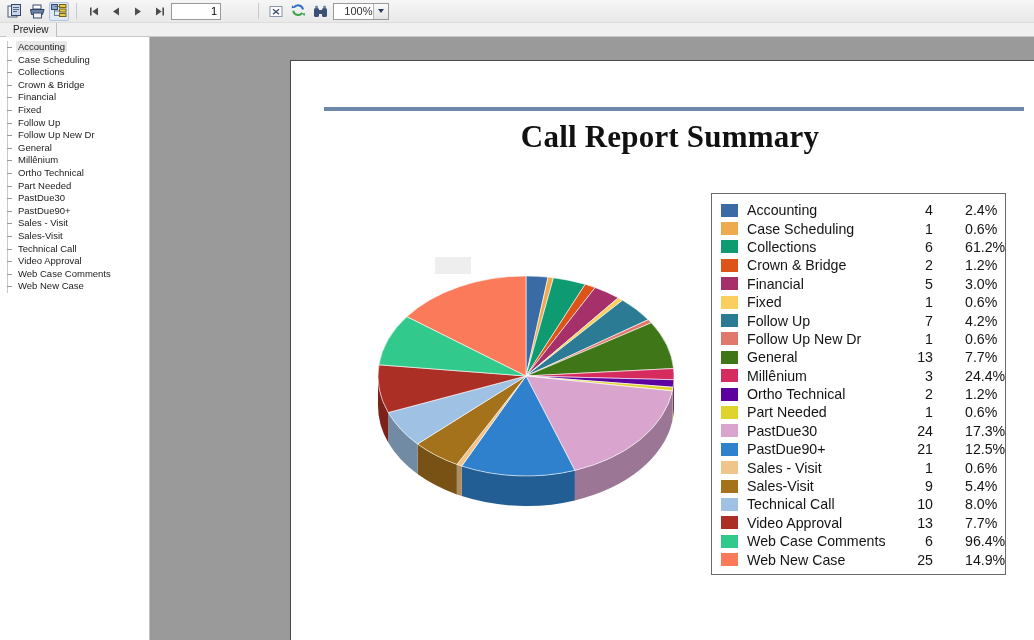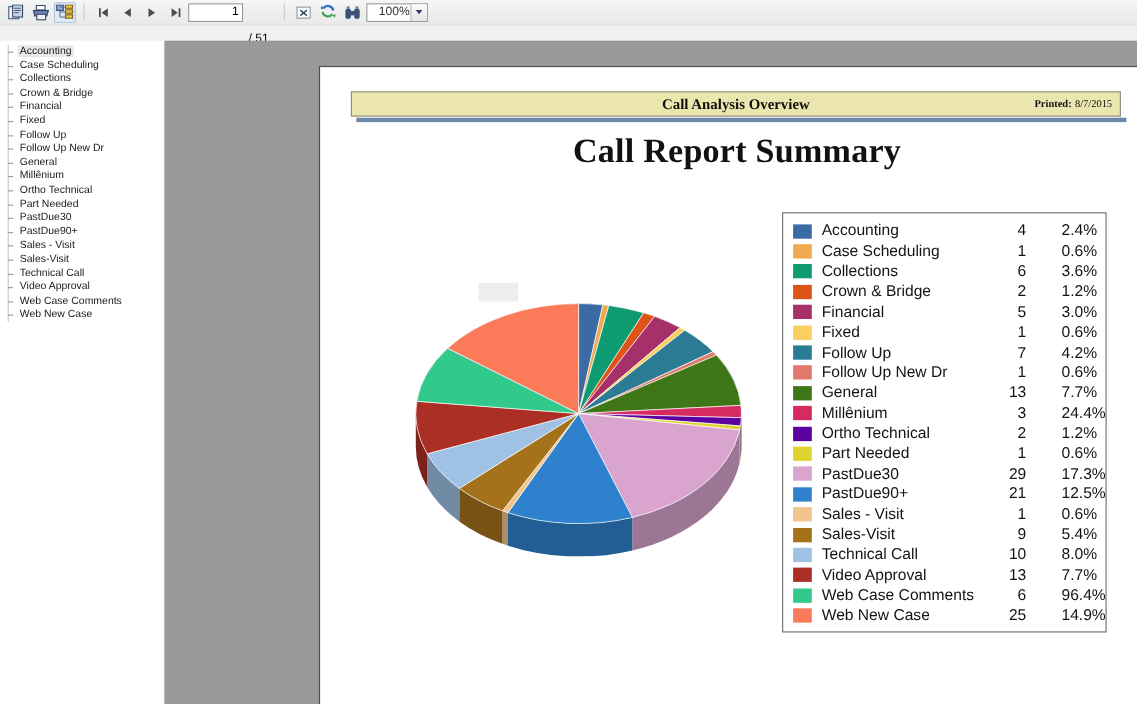--- a/index.html
+++ b/index.html
@@ -246,20 +246,23 @@
         <rect x="10.2" y="0.8" width="2.6" height="2.6" fill="#6b7f9f"></rect>
       </svg>
     </div>
 
     <div class="zoom-combo">
       <span class="val">100%</span>
       <span class="arrow"></span>
     </div>
   </div>
 
+  <div class="tabstrip">
+    <div class="tab">Preview</div>
+  </div>
 
   <div class="sidebar">
     <div class="tree" id="tree-root">
         <div class="tree-item selected"><span class="vline"></span><span class="dash"></span><span class="lbl">Accounting</span></div>
         <div class="tree-item"><span class="vline"></span><span class="dash"></span><span class="lbl">Case Scheduling</span></div>
         <div class="tree-item"><span class="vline"></span><span class="dash"></span><span class="lbl">Collections</span></div>
         <div class="tree-item"><span class="vline"></span><span class="dash"></span><span class="lbl">Crown &amp; Bridge</span></div>
         <div class="tree-item"><span class="vline"></span><span class="dash"></span><span class="lbl">Financial</span></div>
         <div class="tree-item"><span class="vline"></span><span class="dash"></span><span class="lbl">Fixed</span></div>
         <div class="tree-item"><span class="vline"></span><span class="dash"></span><span class="lbl">Follow Up</span></div>
@@ -276,27 +279,20 @@
         <div class="tree-item"><span class="vline"></span><span class="dash"></span><span class="lbl">Video Approval</span></div>
         <div class="tree-item"><span class="vline"></span><span class="dash"></span><span class="lbl">Web Case Comments</span></div>
         <div class="tree-item"><span class="vline"></span><span class="dash"></span><span class="lbl">Web New Case</span></div>
       </div>
   </div>
 
   <div class="preview-area">
     <div class="page">
 
       <div class="banner-shadow"></div>
-      <div class="banner">
-        <div class="banner-title">Call Analysis Overview</div>
-        <div class="banner-printed">
-          <b>Printed:</b>
-          <span>8/7/2015</span>
-        </div>
-      </div>
 
       <div class="report-title">Call Report Summary</div>
 
       <div class="chart-wrap">
         <div class="ghost-label"></div>
         <svg class="pie-svg" width="320" height="250" viewBox="0 0 320 250">
           <g id="pie-sides">
               <path d="M308,120 A148,100 0 0 1 307.896504308683,123.73911942763256 L307.896504308683,153.73911942763255 A148,100 0 0 0 308,150 Z" fill="rgb(154,31,68)"></path>
               <path d="M307.896504308683,123.73911942763256 A148,100 0 0 1 307.06940706419994,131.19644761033078 L307.06940706419994,161.19644761033078 A148,100 0 0 0 307.896504308683,153.73911942763255 Z" fill="rgb(66,0,115)"></path>
               <path d="M307.06940706419994,131.19644761033078 A148,100 0 0 1 306.346962281319,134.90422661761747 L306.346962281319,164.90422661761747 A148,100 0 0 0 307.06940706419994,161.19644761033078 Z" fill="rgb(161,153,33)"></path>
@@ -343,21 +339,21 @@
             <div class="legend-row">
               <span class="swatch" style="background: rgb(239, 169, 79);"></span>
               <span class="lg-name">Case Scheduling</span>
               <span class="lg-count">1</span>
               <span class="lg-pct">0.6%</span>
             </div>
             <div class="legend-row">
               <span class="swatch" style="background: rgb(14, 155, 114);"></span>
               <span class="lg-name">Collections</span>
               <span class="lg-count">6</span>
-              <span class="lg-pct">3.6%</span>
+              <span class="lg-pct">61.2%</span>
             </div>
             <div class="legend-row">
               <span class="swatch" style="background: rgb(222, 84, 24);"></span>
               <span class="lg-name">Crown &amp; Bridge</span>
               <span class="lg-count">2</span>
               <span class="lg-pct">1.2%</span>
             </div>
             <div class="legend-row">
               <span class="swatch" style="background: rgb(165, 48, 106);"></span>
               <span class="lg-name">Financial</span>
@@ -402,21 +398,21 @@
             </div>
             <div class="legend-row">
               <span class="swatch" style="background: rgb(223, 212, 46);"></span>
               <span class="lg-name">Part Needed</span>
               <span class="lg-count">1</span>
               <span class="lg-pct">0.6%</span>
             </div>
             <div class="legend-row">
               <span class="swatch" style="background: rgb(217, 165, 207);"></span>
               <span class="lg-name">PastDue30</span>
-              <span class="lg-count">29</span>
+              <span class="lg-count">24</span>
               <span class="lg-pct">17.3%</span>
             </div>
             <div class="legend-row">
               <span class="swatch" style="background: rgb(47, 129, 205);"></span>
               <span class="lg-name">PastDue90+</span>
               <span class="lg-count">21</span>
               <span class="lg-pct">12.5%</span>
             </div>
             <div class="legend-row">
               <span class="swatch" style="background: rgb(240, 196, 138);"></span>

